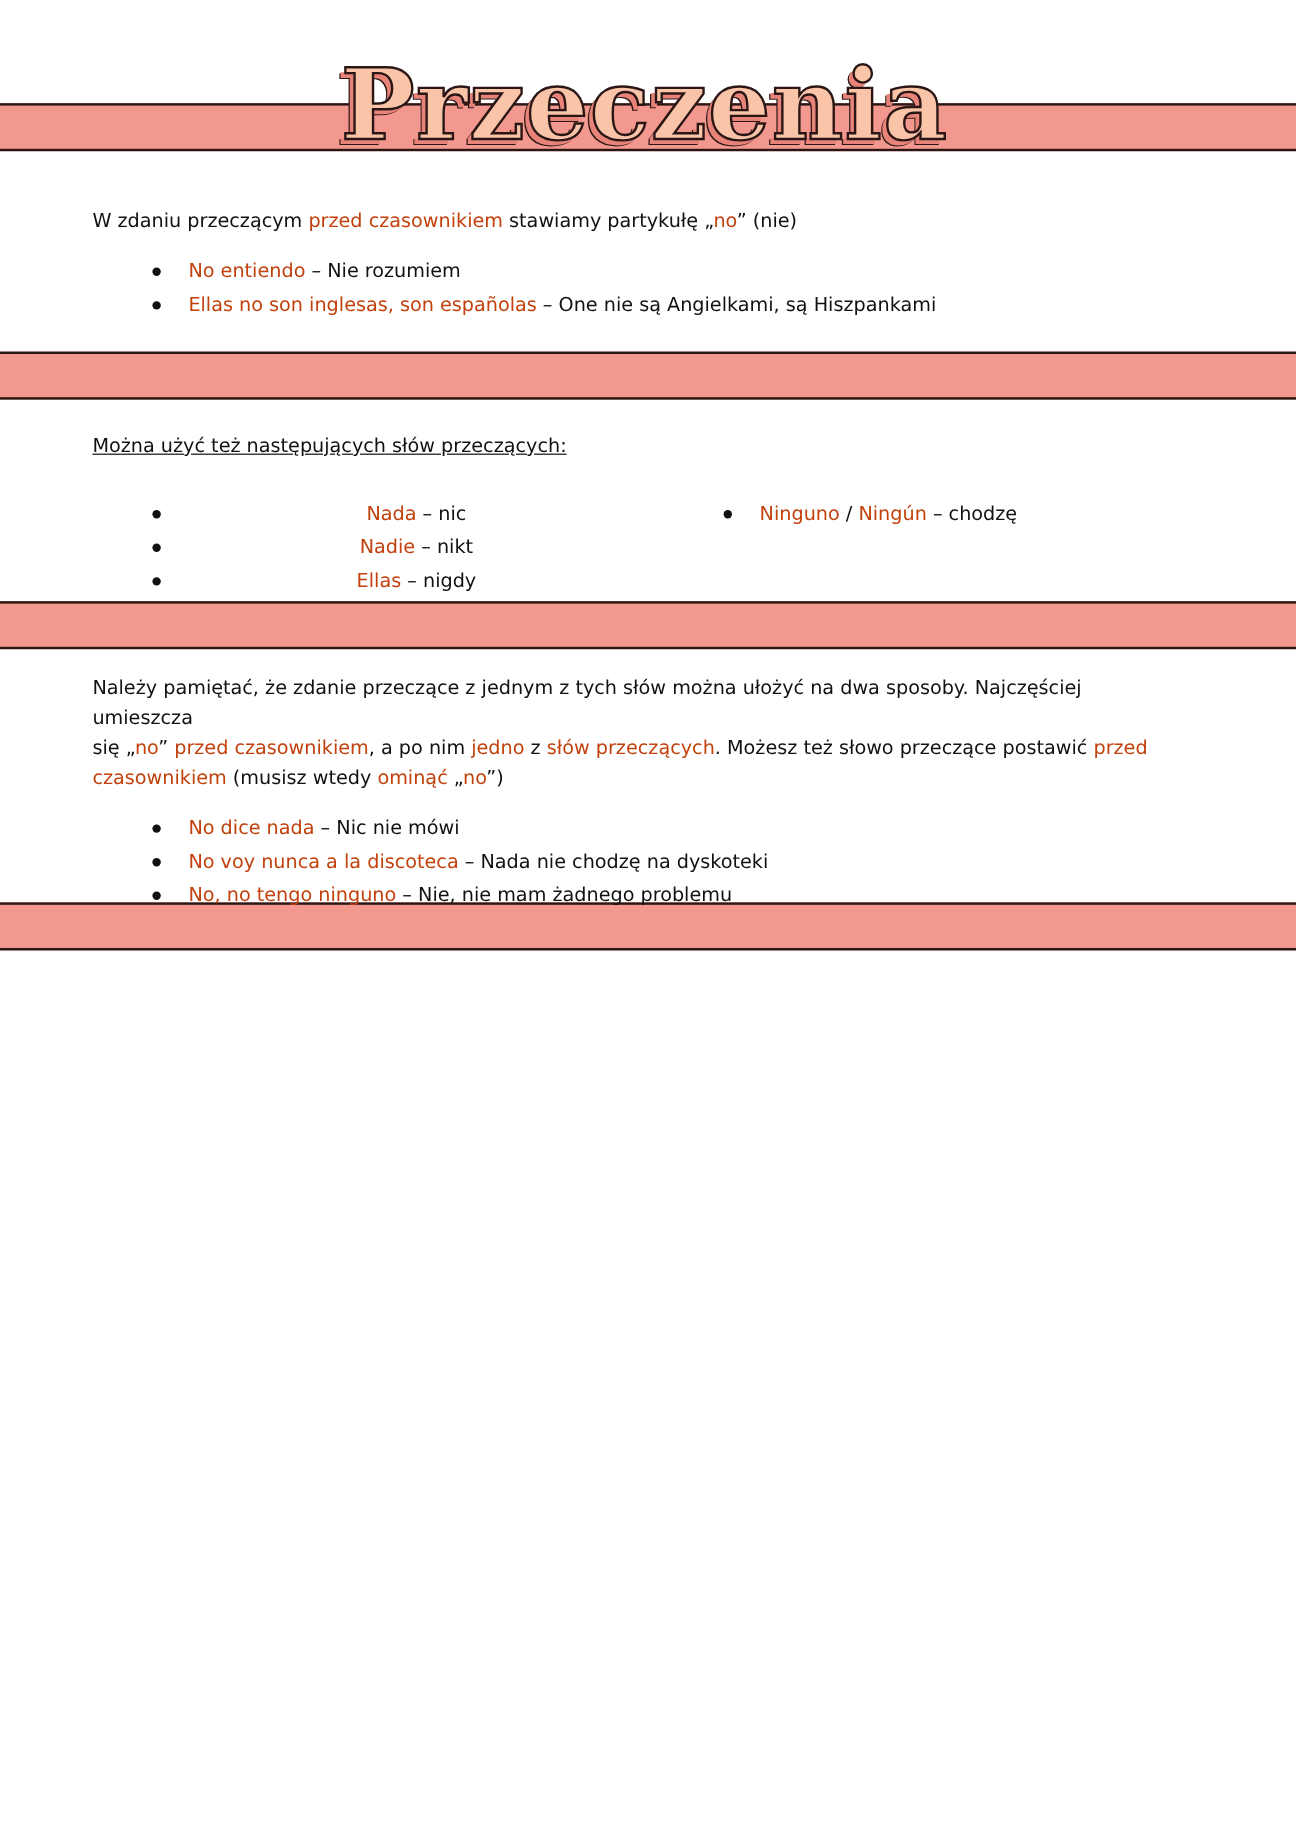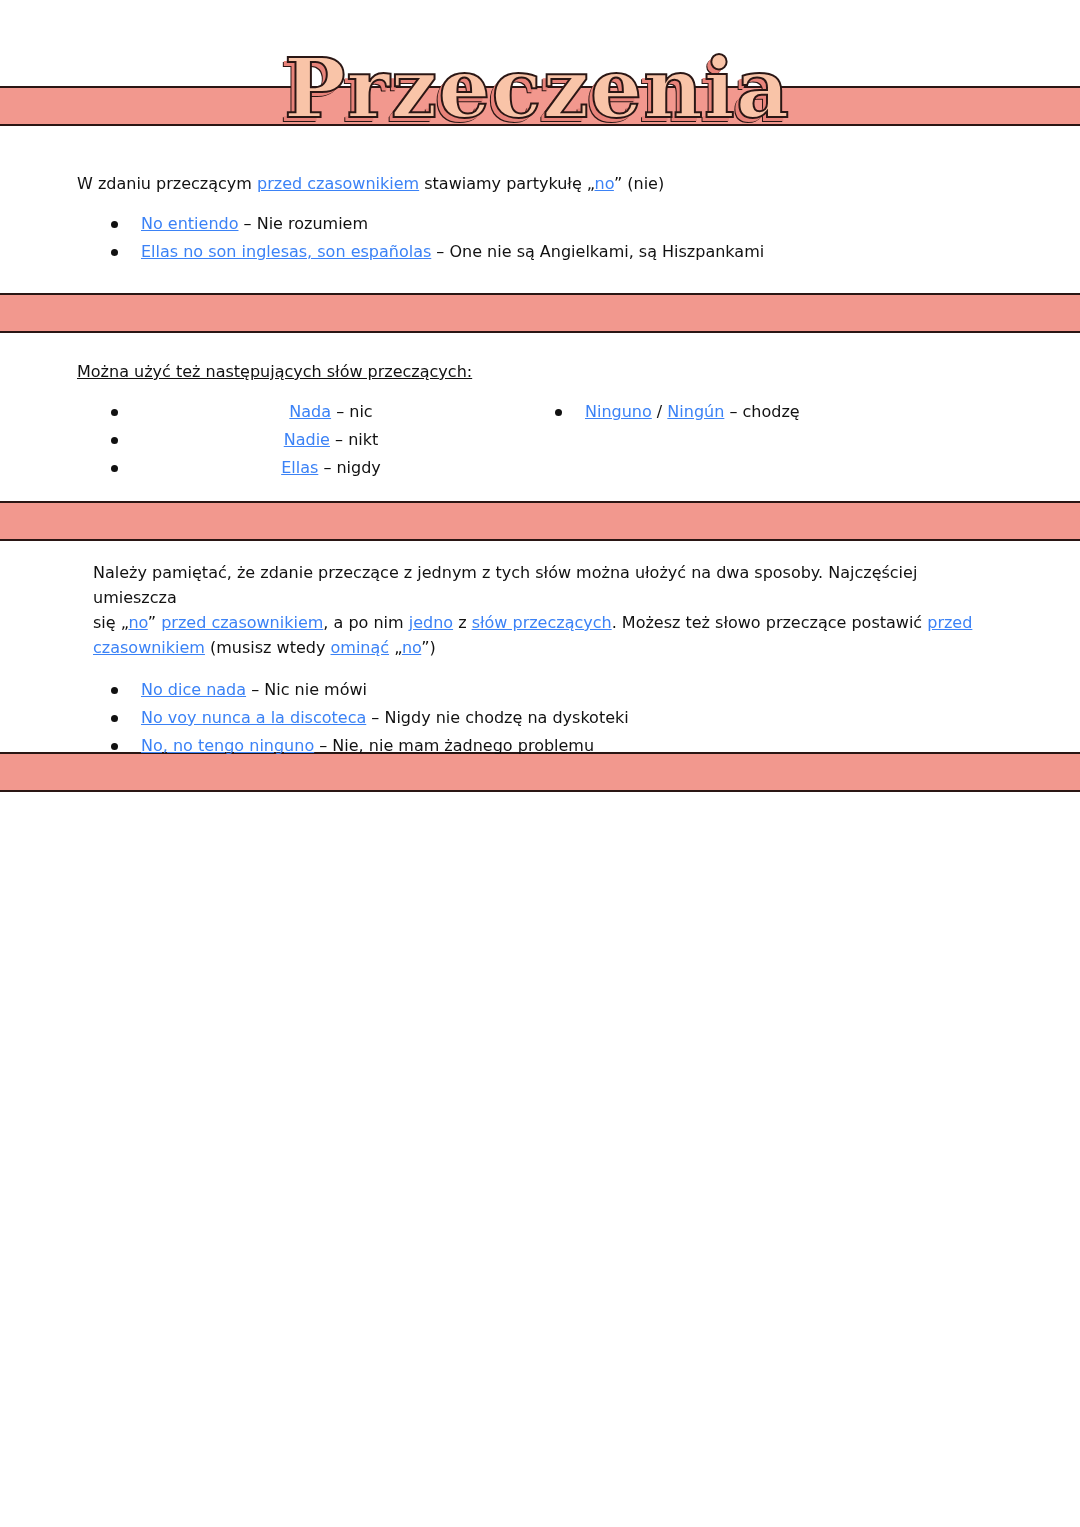--- a/index.html
+++ b/index.html
@@ -15,22 +15,22 @@
     position: absolute; left: 322px; top: 36px; width: 430px; height: 104px;
     display: flex; align-items: center; justify-content: center;
   }
   .title {
     font-family: "DejaVu Serif", serif; font-weight: bold;
     font-size: 82px; letter-spacing: 1px; color: #F9C4A8; line-height: 1;
     -webkit-text-stroke: 2px #2a1614;
     text-shadow: -4px 4px 0 #E8837A, -5px 5px 0 #2a1614;
   }
   .section { position: absolute; left: 77px; width: 900px; font-size: 16px; line-height: 25px; }
-  .acc { color: #3b82f6; text-decoration: underline; }
-  ul { list-style: none; margin: 0; padding: 0; }
+  .acc { color: #c2410c; }
+  ul { list-style: none; margin: 16px; padding: 0; }
   li { position: relative; padding-left: 64px; height: 28px; line-height: 28px; font-size: 16px; }
   li::before {
     content: ""; position: absolute; left: 34px; top: 11px; width: 7px; height: 7px;
     border-radius: 50%; background: #111;
   }
   .cols { display: flex; }
   .col1 { width: 444px; text-align: center; }
 </style>
 </head>
 <body>
@@ -62,23 +62,23 @@
       <li><span class="acc">Nadie</span><span> – </span><span>nikt</span></li>
       <li><span class="acc">Ellas</span><span> – </span><span>nigdy</span></li>
     </ul>
     <ul>
       <li><span class="acc">Ninguno</span><span> / </span><span class="acc">Ningún</span><span> – </span><span>chodzę</span></li>
     </ul>
   </div>
 </div>
 
 <div class="section" style="top:560px;">
-  <p style="margin:0 0 16px 16px;">
+  <p style="margin:0 0 16px 0;">
     <span>Należy pamiętać, że zdanie przeczące z jednym z tych słów można ułożyć na dwa sposoby. Najczęściej umieszcza</span><br>
     <span>się „</span><span class="acc">no</span><span>” </span><span class="acc">przed czasownikiem</span><span>, a po nim </span><span class="acc">jedno</span><span> z </span><span class="acc">słów przeczących</span><span>. Możesz też słowo przeczące postawić </span><span class="acc">przed</span><br>
     <span class="acc">czasownikiem</span><span> (musisz wtedy </span><span class="acc">ominąć</span><span> „</span><span class="acc">no</span><span>”)</span>
   </p>
   <ul>
     <li><span class="acc">No dice nada</span><span> – </span><span>Nic nie mówi</span></li>
-    <li><span class="acc">No voy nunca a la discoteca</span><span> – </span><span>Nigdy nie chodzę na dyskoteki</span></li>
+    <li><span class="acc">No voy nunca a la discoteca</span><span> – </span><span>Nada nie chodzę na dyskoteki</span></li>
     <li><span class="acc">No, no tengo ninguno</span><span> – </span><span>Nie, nie mam żadnego problemu</span></li>
   </ul>
 </div>
 
 </body></html>

